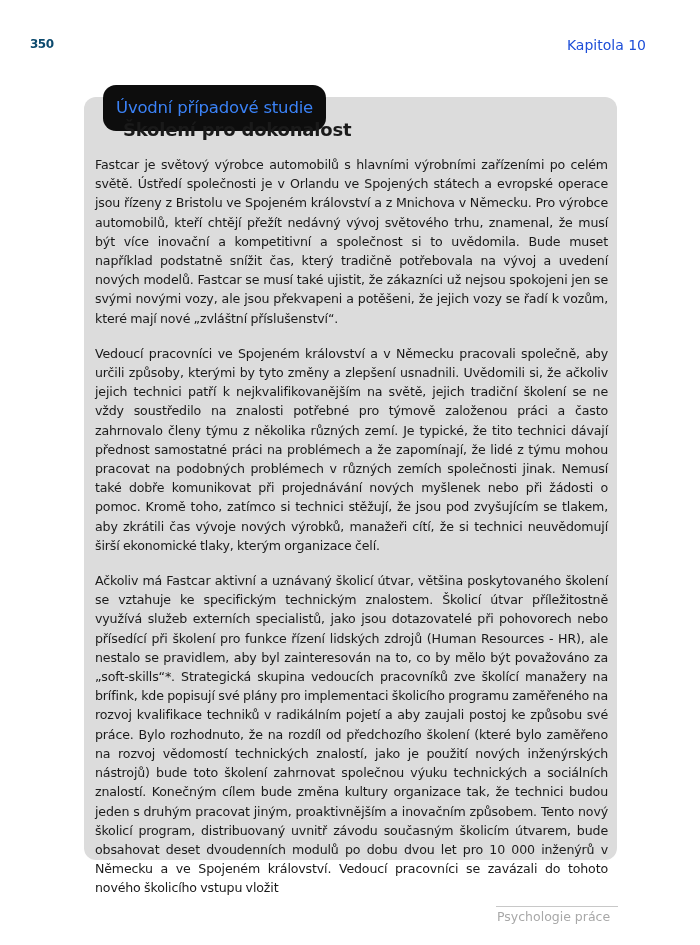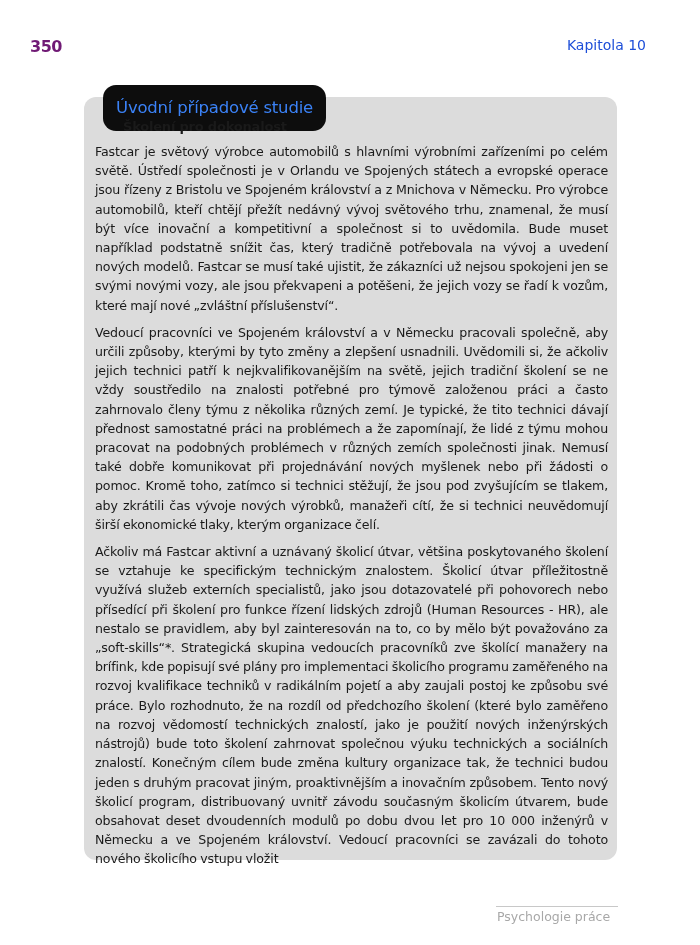--- a/index.html
+++ b/index.html
@@ -1,31 +1,31 @@
 <!DOCTYPE html>
 <html><head>
 <meta charset="utf-8">
 <style>
   html, body { margin: 0; padding: 0; background: #ffffff; }
   body { width: 700px; height: 945px; position: relative; overflow: hidden;
          font-family: "DejaVu Sans", sans-serif; color: #1a1a1a; }
   .page-number { position: absolute; left: 30px; top: 37px; font-weight: bold;
-                 font-size: 16px; letter-spacing: -0.5px; color: #701a75; }
+                 font-size: 12px; letter-spacing: -0.5px; color: #0c4a6e; }
   .chapter { position: absolute; right: 54px; top: 37px; font-size: 14px; color: #1d4ed8; }
   .case-box { position: absolute; left: 84px; top: 97px; width: 533px; height: 763px;
               background: #dcdcdc; border-radius: 12px; }
   .case-title { position: absolute; left: 103px; top: 85px; height: 26px; padding: 10px 13px;
                 background: #0d0d0d; color: #3b82f6; border-radius: 13px; font-size: 16.5px;
                 line-height: 26px; white-space: nowrap; letter-spacing: -0.2px; }
   .case-subtitle { position: absolute; left: 123px; top: 119px; font-weight: bold;
-                   font-size: 13px; color: #1a1a1a; letter-spacing: -0.2px; }
+                   font-size: 18px; color: #1a1a1a; letter-spacing: -0.2px; }
   .case-body { position: absolute; left: 95px; top: 139px; width: 513px;
                font-size: 12.6px; line-height: 19.2px; text-align: justify;
                hyphens: manual; letter-spacing: -0.15px; word-spacing: -0.5px; }
-  .case-body p { margin: 3px 0 8px 0; }
+  .case-body p { margin: 16px 0 8px 0; }
   .footer-rule { position: absolute; left: 496px; top: 906px; width: 122px; height: 1px;
                  background: #c8c8c8; }
   .footer-text { position: absolute; left: 497px; top: 909px; font-size: 12.5px; color: #a8a8a8; text-align: center; }
 </style>
 </head>
 <body>
 
 <div class="page-number">350</div>
 <div class="chapter">Kapitola 10</div>
 

